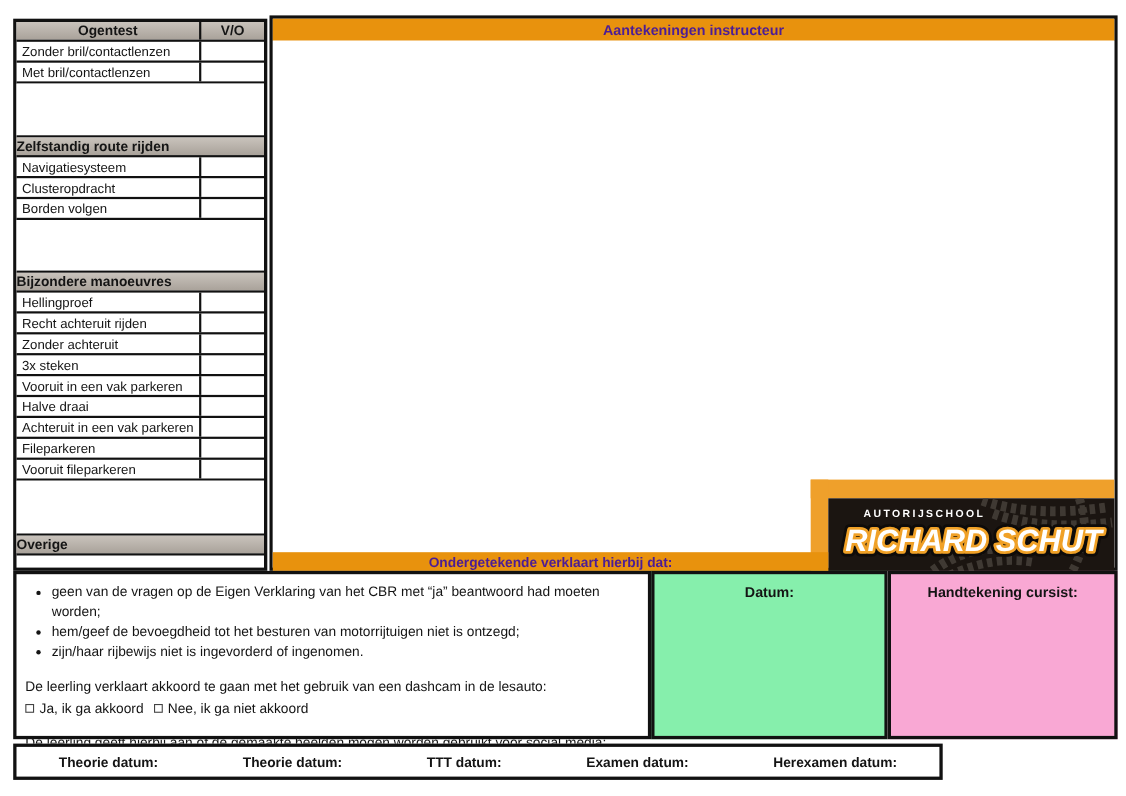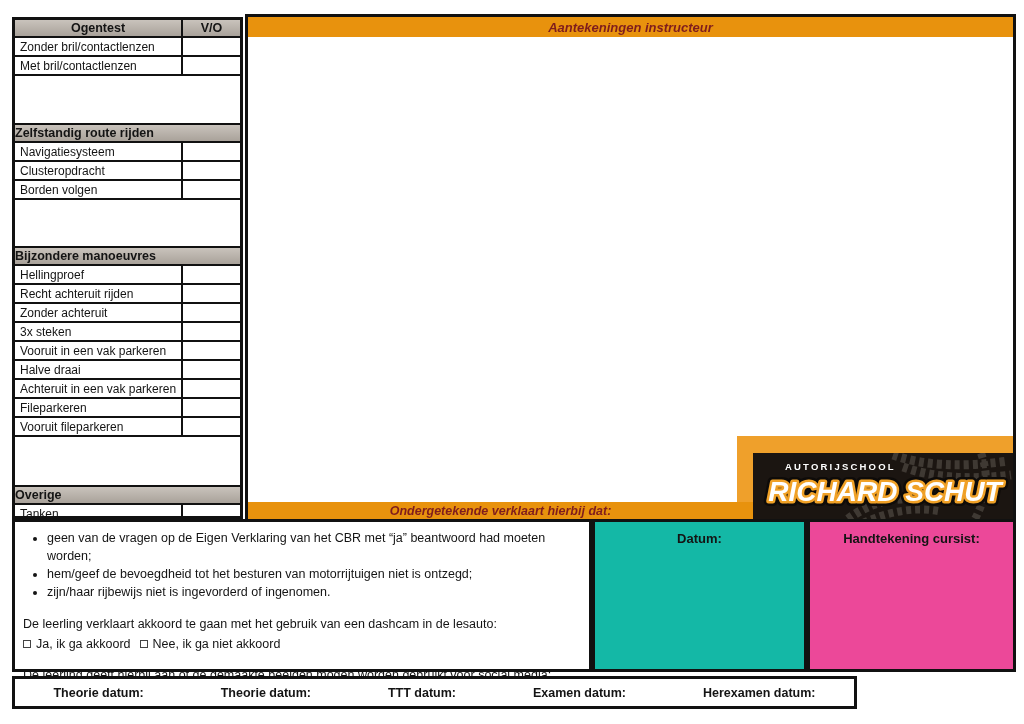--- a/index.html
+++ b/index.html
@@ -25,22 +25,22 @@
   .row .lbl{flex:0 0 168px;border-right:2px solid #111;display:flex;align-items:center;padding-left:5px;box-sizing:border-box;white-space:nowrap;overflow:hidden;}
   .row .val{flex:1;}
   .emptybox{background:#fff;}
   .noborder{border-bottom:none;}
   
   .notes-panel{
     position:absolute;left:245px;top:14px;width:771px;height:505px;
     border:3px solid #111;box-sizing:border-box;background:#fff;
   }
   .orange-bar{
-    background:#e8920d;color:#7f1d1d;font-weight:bold;font-size:13px;
-    display:flex;align-items:center;justify-content:center;font-style:italic;
+    background:#e8920d;color:#4c1d95;font-weight:bold;font-size:13px;
+    display:flex;align-items:center;justify-content:center;
   }
   .notes-header{height:20px;}
   .notes-area{position:absolute;left:0;top:20px;right:0;bottom:0;background:#fff;}
   
   .logo-band{position:absolute;left:737px;top:436px;width:276px;height:17px;background:#efa02b;}
   .logo-arm{position:absolute;left:737px;top:436px;width:16px;height:83px;background:#efa02b;}
   .logo-box{position:absolute;left:753px;top:453px;width:260px;height:66px;background:#1b1511;overflow:hidden;}
   
   .decl-bar{position:absolute;left:248px;top:502px;width:505px;height:17px;font-size:12.5px;}
   
@@ -50,26 +50,26 @@
     font-size:12.5px;line-height:1.45;padding:5px 8px 0 8px;
   }
   .decl-bullets ul{margin:2px 0 0 0;padding-left:24px;}
   .decl-bullets li{margin:0;}
   .decl-line{margin-top:13px;}
   .cb-line{margin-top:2px;display:flex;align-items:center;}
   .cb{display:inline-block;width:8px;height:8px;border:1.5px solid #444;margin-right:5px;box-sizing:border-box;}
   .cb.second{margin-left:9px;}
   .decl-datum{
     position:absolute;left:592px;top:519px;width:215px;height:153px;
-    border:3px solid #111;box-sizing:border-box;background:#14b8a6;
+    border:3px solid #111;box-sizing:border-box;background:#86efac;
     text-align:center;font-weight:bold;font-size:13px;padding-top:9px;
   }
   .decl-sign{
     position:absolute;left:807px;top:519px;width:209px;height:153px;
-    border:3px solid #111;box-sizing:border-box;background:#ec4899;
+    border:3px solid #111;box-sizing:border-box;background:#f9a8d4;
     text-align:center;font-weight:bold;font-size:13px;padding-top:9px;
   }
   
   .footer-strip{
     position:absolute;left:12px;top:676px;width:845px;height:33px;
     border:3px solid #111;box-sizing:border-box;background:#fff;
     display:flex;align-items:center;justify-content:space-around;
     font-weight:bold;font-size:12.5px;
   }
 </style>
@@ -143,21 +143,20 @@
       <div class="val"></div>
     </div>
     <div class="row">
       <div class="lbl">Vooruit fileparkeren</div>
       <div class="val"></div>
     </div>
     <div class="emptybox" style="height:50px;"></div>
 
     <div class="hdr">Overige</div>
     <div class="row noborder" style="height:18px;">
-      <div class="lbl">Tanken</div>
       <div class="val"></div>
     </div>
   </div>
 
   <div class="notes-panel">
     <div class="orange-bar notes-header">Aantekeningen instructeur</div>
     <div class="notes-area"></div>
   </div>
 
   <div class="logo-band"></div>

